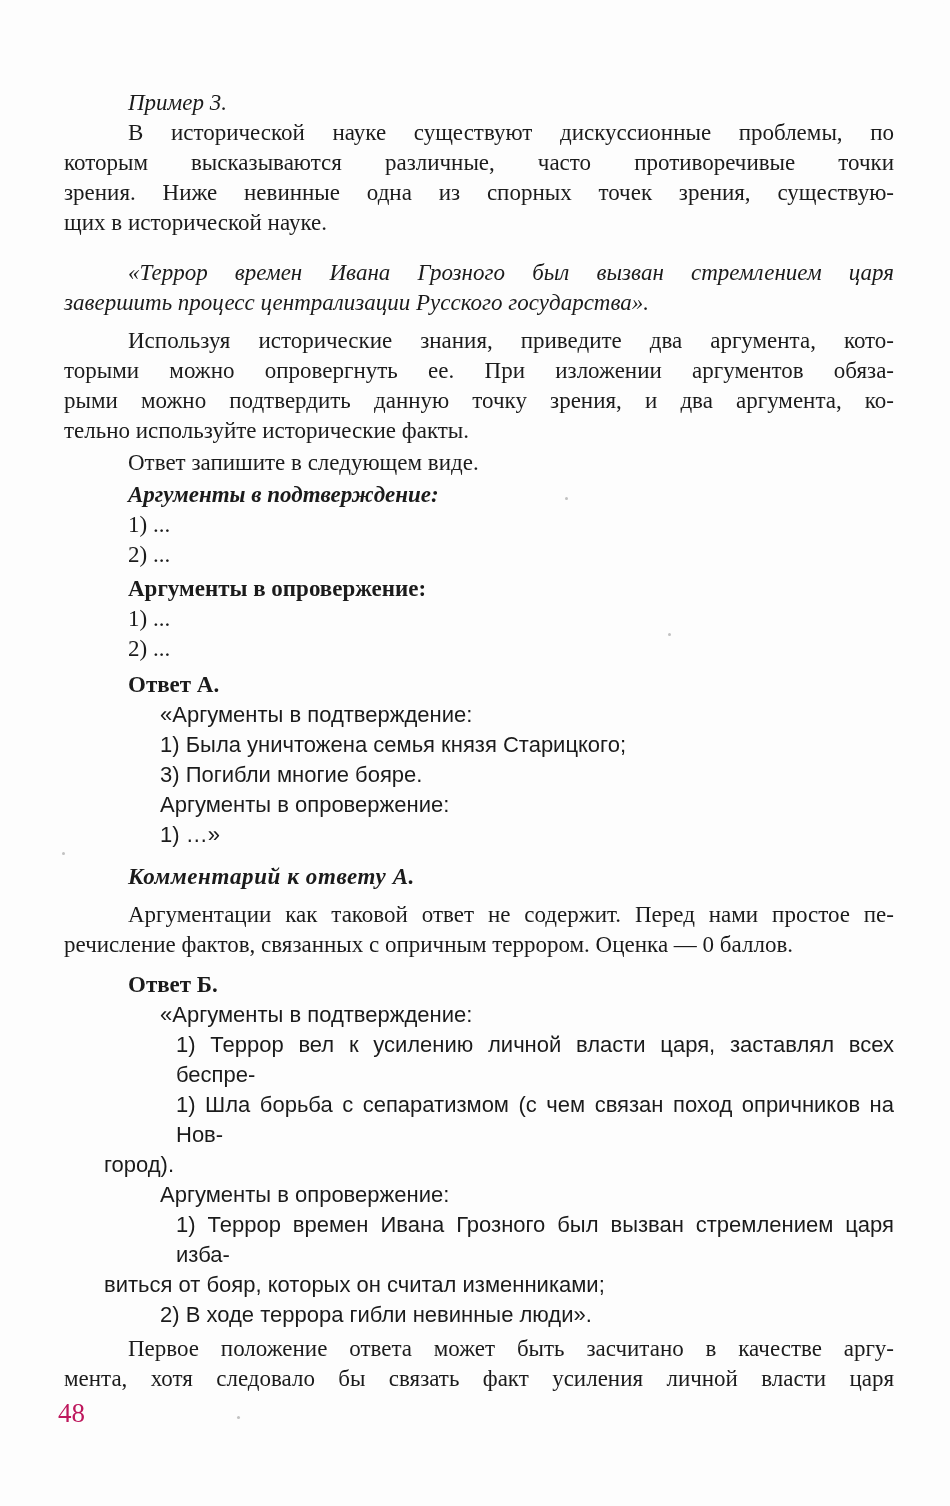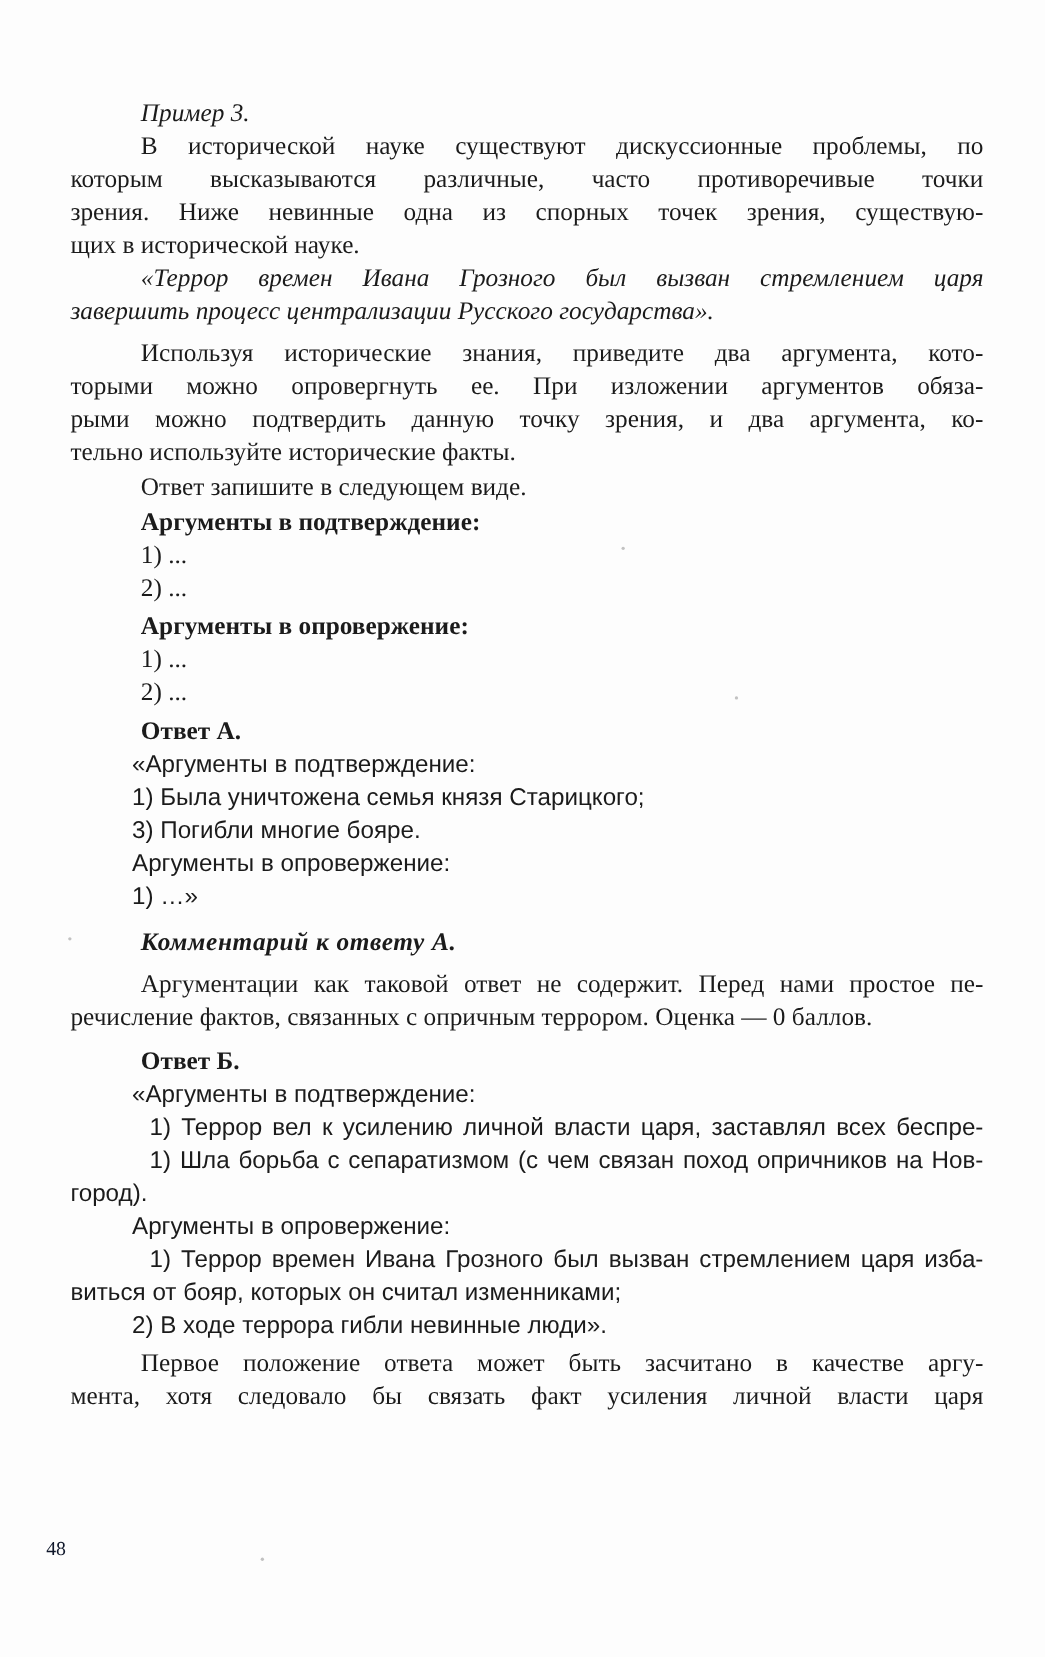--- a/index.html
+++ b/index.html
@@ -9,50 +9,50 @@
     background:#fdfdfd;
     box-sizing:border-box;
     padding:88px 56px 0 64px;
     overflow:hidden;
     font-family:"Liberation Serif", serif;
     color:#1b1b1b;
     border-radius:17px;
   }
   .content{width:100%;}
   .line{font-size:23px;line-height:30px;white-space:normal;}
-  .sans{font-family:"Liberation Sans", sans-serif;font-size:22px;}
+  .sans{font-family:"Liberation Sans", sans-serif;font-size:22px;margin-left:40px;}
   .b{font-weight:bold;}
   .i{font-style:italic;}
   .b.i{letter-spacing:0.6px;}
   .j{text-align:justify;text-align-last:justify;}
   .pagenum{
-    position:absolute;left:42px;top:1398px;
+    position:absolute;left:58px;top:1398px;
     font-family:"Liberation Serif", serif;
-    font-size:18px;color:#0f172a;
+    font-size:27px;color:#be185d;
   }
   .speck{position:absolute;background:#a8a8a8;border-radius:50%;width:3px;height:3px;opacity:.7;}
 </style>
 </head>
 <body>
 
 <div class="page">
   <div class="content" id="content">
       <div class="line i" style="padding-left: 64px;">Пример 3.</div>
       <div class="line j" style="padding-left: 64px;">В исторической науке существуют дискуссионные проблемы, по</div>
       <div class="line j">которым высказываются различные, часто противоречивые точки</div>
       <div class="line j">зрения. Ниже невинные одна из спорных точек зрения, существую-</div>
       <div class="line">щих в исторической науке.</div>
-      <div class="line i j" style="padding-left: 64px; margin-top: 0;">«Террор времен Ивана Грозного был вызван стремлением царя</div>
+      <div class="line i j" style="padding-left: 64px; margin-top: 20px;">«Террор времен Ивана Грозного был вызван стремлением царя</div>
       <div class="line i">завершить процесс централизации Русского государства».</div>
       <div class="line j" style="padding-left: 64px; margin-top: 8px;">Используя исторические знания, приведите два аргумента, кото-</div>
       <div class="line j">торыми можно опровергнуть ее. При изложении аргументов обяза-</div>
       <div class="line j">рыми можно подтвердить данную точку зрения, и два аргумента, ко-</div>
       <div class="line">тельно используйте исторические факты.</div>
       <div class="line" style="padding-left: 64px; margin-top: 2px;">Ответ запишите в следующем виде.</div>
-      <div class="line b" style="padding-left: 64px; margin-top: 2px;">Аргументы в подтверждение:</div>
+      <div class="line b" style="padding-left: 64px; margin-top: 2px; font-style: italic;">Аргументы в подтверждение:</div>
       <div class="line" style="padding-left: 64px;">1) ...</div>
       <div class="line" style="padding-left: 64px;">2) ...</div>
       <div class="line b" style="padding-left: 64px; margin-top: 4px;">Аргументы в опровержение:</div>
       <div class="line" style="padding-left: 64px;">1) ...</div>
       <div class="line" style="padding-left: 64px;">2) ...</div>
       <div class="line b" style="padding-left: 64px; margin-top: 6px;">Ответ А.</div>
       <div class="line sans" style="padding-left: 56px;">«Аргументы в подтверждение:</div>
       <div class="line sans" style="padding-left: 56px;">1) Была уничтожена семья князя Старицкого;</div>
       <div class="line sans" style="padding-left: 56px;">3) Погибли многие бояре.</div>
       <div class="line sans" style="padding-left: 56px;">Аргументы в опровержение:</div>

